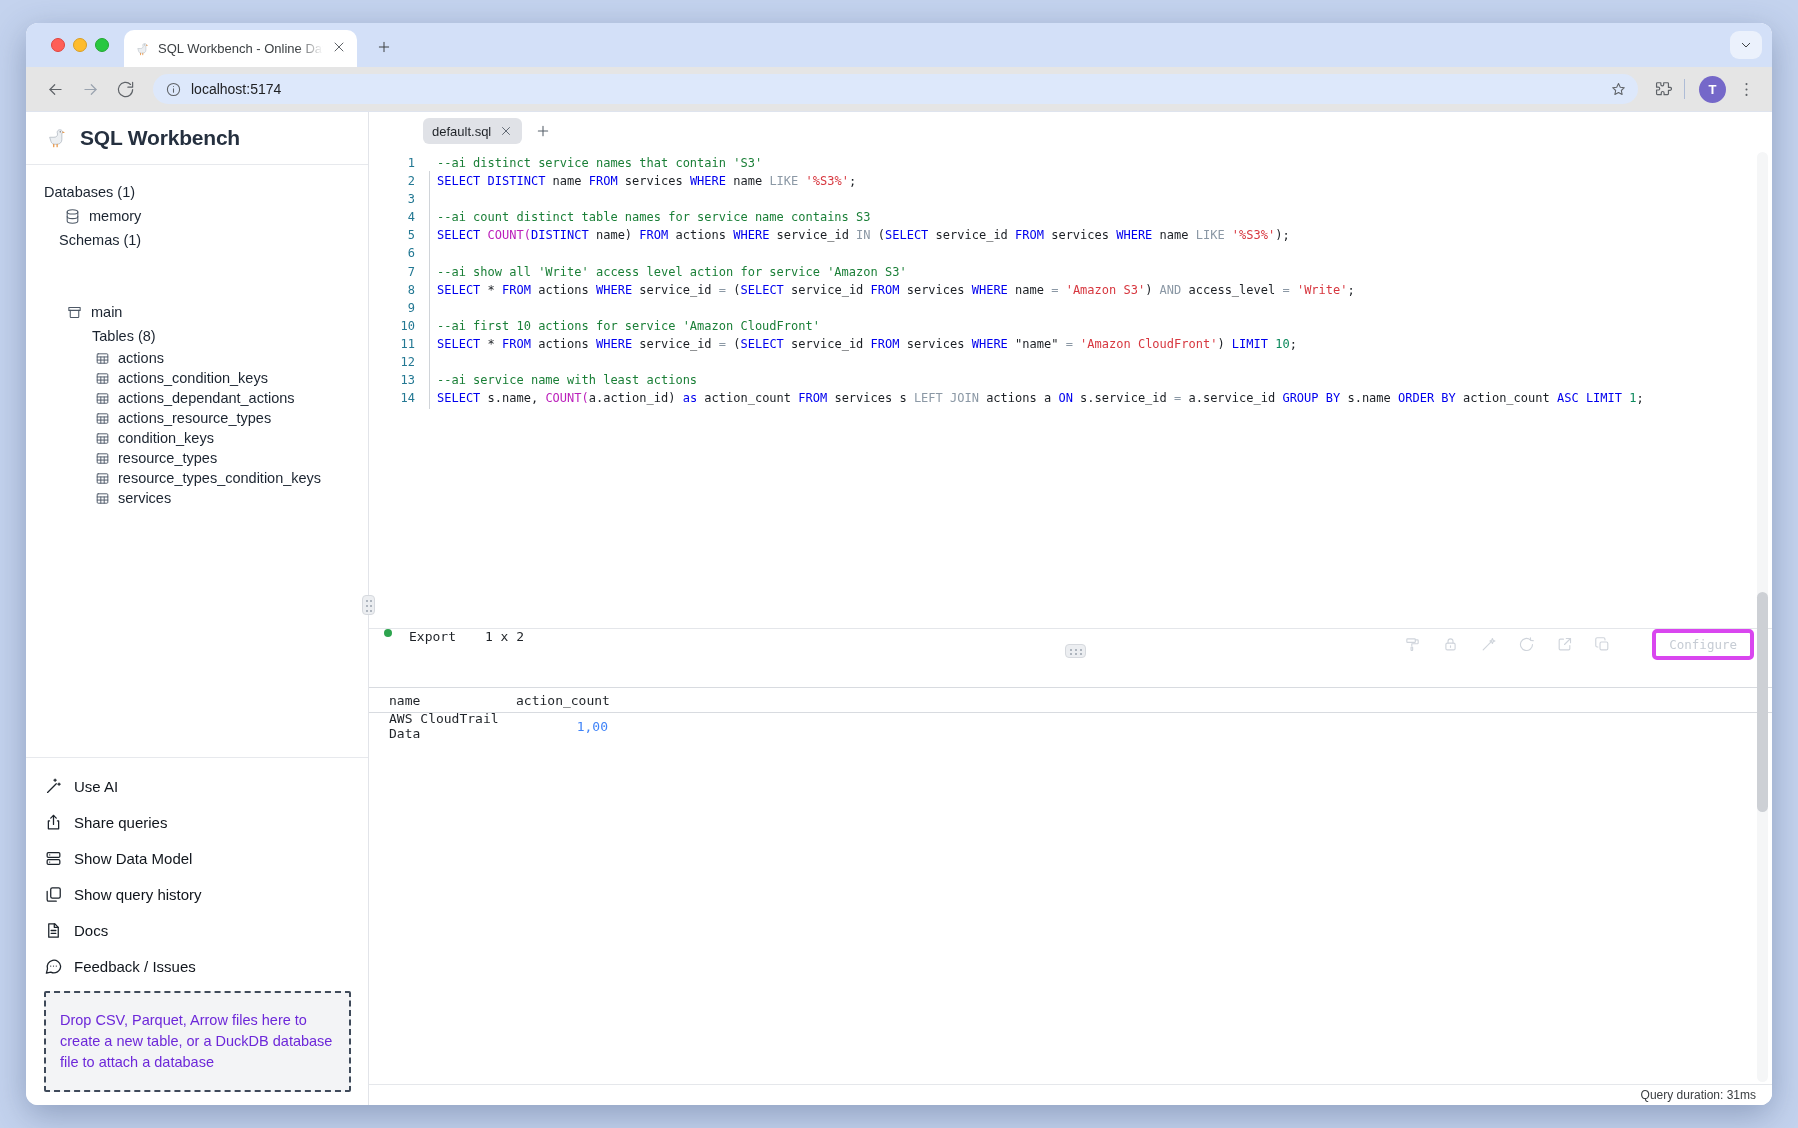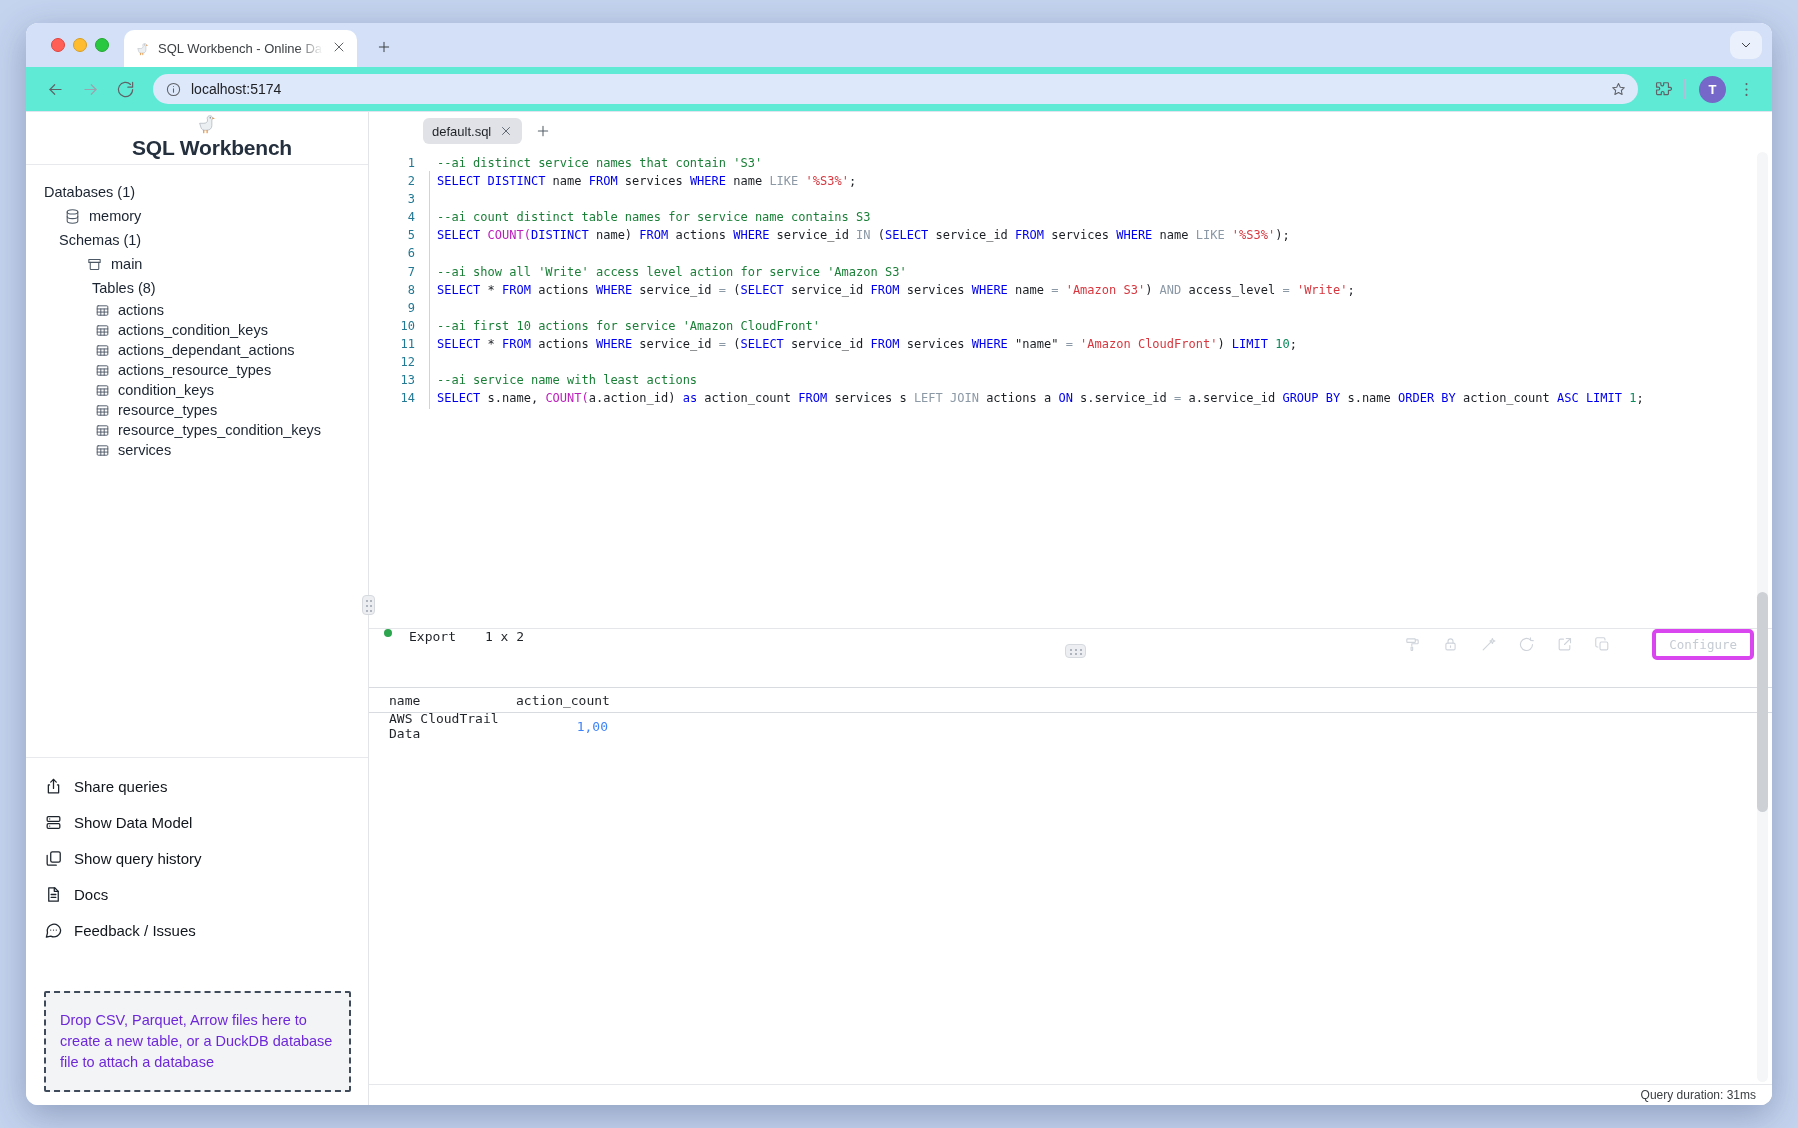--- a/index.html
+++ b/index.html
@@ -23,21 +23,21 @@
   .btab-title { font-size:13px; color:#3c4043; white-space:nowrap; overflow:hidden; flex:1; margin:0 8px;
     -webkit-mask-image:linear-gradient(to right,#000 84%,transparent); mask-image:linear-gradient(to right,#000 84%,transparent); }
   .tab-x svg, .newtab svg { width:16px; height:16px; }
   .newtab { position:absolute; left:346px; top:12px; width:24px; height:24px; border-radius:50%;
     display:flex; align-items:center; justify-content:center; }
   .tabchev { position:absolute; right:10px; top:8px; width:32px; height:28px; border-radius:9px;
     background:rgba(255,255,255,.55); display:flex; align-items:center; justify-content:center; }
   .tabchev svg { width:16px; height:16px; }
 
   
-  .toolbar { height:45px; background:#5eead4; border-bottom:1px solid #dfe4ee;
+  .toolbar { height:45px; background:#e5e5e5; border-bottom:1px solid #dfe4ee;
     display:flex; align-items:center; padding:0 12px 0 14px; }
   .navbtn { width:30px; height:30px; display:flex; align-items:center; justify-content:center; margin-right:5px; }
   .navbtn svg { width:19px; height:19px; stroke:#5f6368; }
   .navbtn.dim svg { stroke:#9aa3af; }
   .urlbar { flex:1; height:30px; margin-left:8px; margin-right:10px; background:#dde8fb;
     border-radius:15px; display:flex; align-items:center; }
   .urlbar svg { width:17px; height:17px; stroke:#5f6368; }
   .url-info { margin-left:12px; display:flex; }
   .url-text { font-size:14px; color:#202124; margin-left:9px; flex:1; }
   .url-star { margin-right:11px; display:flex; }
@@ -45,32 +45,32 @@
   .chrbtn svg { width:19px; height:19px; stroke:#5f6368; }
   .tdiv { width:1px; height:20px; background:#aebcd6; margin:0 8px; }
   .avatar { width:27px; height:27px; border-radius:50%; background:var(--avatar-bg,#7568c9);
     color:#fff; font-size:13px; font-weight:700; display:flex; align-items:center; justify-content:center; margin:0 6px; }
 
   
   .app { position:relative; display:flex; height:993px; background:#fff; }
 
   
   .sidebar { width:343px; border-right:1px solid #e2e4e9; position:relative; flex:none; }
-  .sb-header { height:53px; border-bottom:1px solid #e7e9ed; display:flex; align-items:center; padding-left:18px;flex-direction:column; }
+  .sb-header { height:53px; border-bottom:1px solid #e7e9ed; display:flex; align-items:center; padding-left:18px; }
   .gic { width:24px; height:24px; }
   .sb-title { font-size:21px; font-weight:700; color:#25303f; margin-left:12px; letter-spacing:-.2px; }
   .tree { padding-top:15px; font-size:14.5px; color:#1b2430; }
   .tree-row { display:flex; align-items:center; height:24px; }
   .tree-row .ic { margin-right:8px; flex:none; }
   .ic { width:17px; height:17px; stroke:#4d5866; stroke-width:1.5; fill:none;
     stroke-linecap:round; stroke-linejoin:round; }
   .ind-0 { padding-left:18px; }
   .ind-1 { padding-left:38px; }   
   .lvl-label { padding-left:33px; }
-  .ind-2 { padding-left:60px; }   
+  .ind-2 { padding-left:40px;margin-top:48px; }   
   .tables-label { padding-left:66px; }
   .table-row { height:20px; padding-left:69px; }
   .table-row .ic { width:15px; height:15px; }
 
   .sb-menu { position:absolute; left:0; right:0; top:645px; border-top:1px solid #e7e9ed; padding-top:10px; }
   .menu-item { display:flex; align-items:center; height:36px; padding-left:18px; font-size:15px; color:#10151c; }
   .menu-item .ic { width:19px; height:19px; stroke:#1c232b; stroke-width:1.6; margin-right:11px; }
 
   .dropzone { position:absolute; left:18px; top:879px; width:307px; height:101px;
     border:2px dashed #3f4a5a; border-radius:2px; background:#f3f4f6;
@@ -405,20 +405,26 @@
             <div class="tree-row table-row">
               <svg class="ic">
                 <use href="#i-table"></use>
               </svg>
               <span>services</span>
             </div>
           </div>
       </div>
 
       <div class="sb-menu">
+        <div class="menu-item">
+          <svg class="ic">
+              <use href="#i-wand"></use>
+            </svg>
+          <span>Use AI</span>
+        </div>
         <div class="menu-item">
           <svg class="ic">
               <use href="#i-share"></use>
             </svg>
           <span>Share queries</span>
         </div>
         <div class="menu-item">
           <svg class="ic">
               <use href="#i-datamodel"></use>
             </svg>

